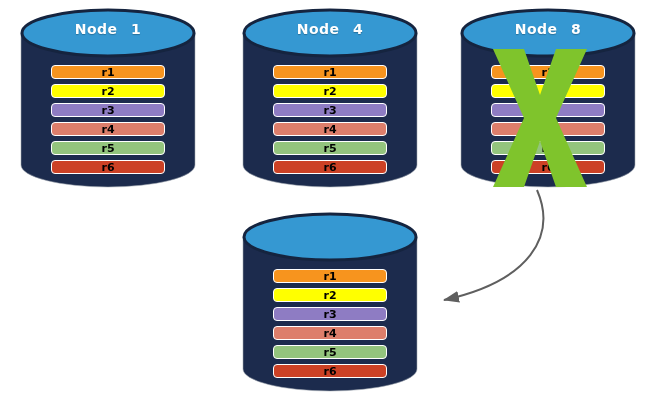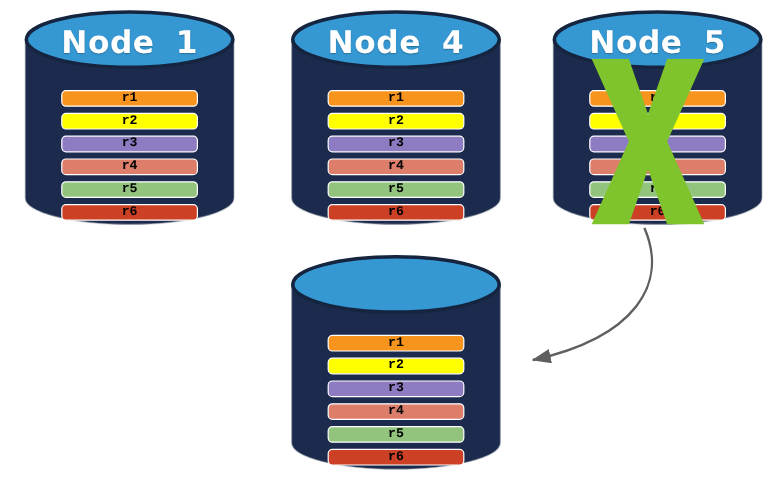--- a/index.html
+++ b/index.html
@@ -32,33 +32,32 @@
   #node-2 { left:241px; top:8px; }
   #node-3 { left:459px; top:8px; }
   #node-4 { left:241px; top:212px; }
   .cyl { position:absolute; left:0; top:0; }
   .node-title {
     position:absolute;
     top:13px; left:0; right:0;
     text-align:center;
     color:#FFFFFF;
     font-weight:bold;
-    font-size:26px;
+    font-size:14px;
     word-spacing:8px;
     letter-spacing:0.5px;
     text-shadow:0 1px 1px rgba(0,0,0,0.25);
   }
   .records {
     position:absolute;
-    left:32px; top:67px;
+    left:32px; top:57px;
     width:114px;
     display:flex;
     flex-direction:column;
     gap:5px;
-    font-family:Liberation Mono, monospace;
   }
   .record-bar {
     height:14px;
     border:1.5px solid var(--bar-border);
     border-radius:4px;
     display:flex;
     align-items:center;
     justify-content:center;
   }
   .record-label {
@@ -136,21 +135,21 @@
           <span class="record-label">r6</span>
         </div>
     </div>
   </div>
 
   <div class="node" id="node-3">
     <svg class="cyl" width="178" height="181" viewBox="0 0 178 181">
       <path d="M2,25 L2,157 A87,22 0 0 0 176,157 L176,25 A87,23 0 0 1 2,25 Z" fill="var(--cylinder-body)" stroke="#A0A8B0" stroke-opacity="0.55" stroke-width="1"></path>
       <ellipse cx="89" cy="25" rx="86" ry="23" fill="var(--cylinder-top)" stroke="var(--cylinder-ring)" stroke-width="3"></ellipse>
     </svg>
-    <div class="node-title">Node 5</div>
+    <div class="node-title">Node 8</div>
     <div class="records">
       <div class="record-bar" style="background: rgb(247, 148, 30);">
           <span class="record-label">r1</span>
         </div>
       <div class="record-bar" style="background: rgb(255, 255, 0);">
           <span class="record-label">r2</span>
         </div>
       <div class="record-bar" style="background: rgb(142, 124, 195);">
           <span class="record-label">r3</span>
         </div>

